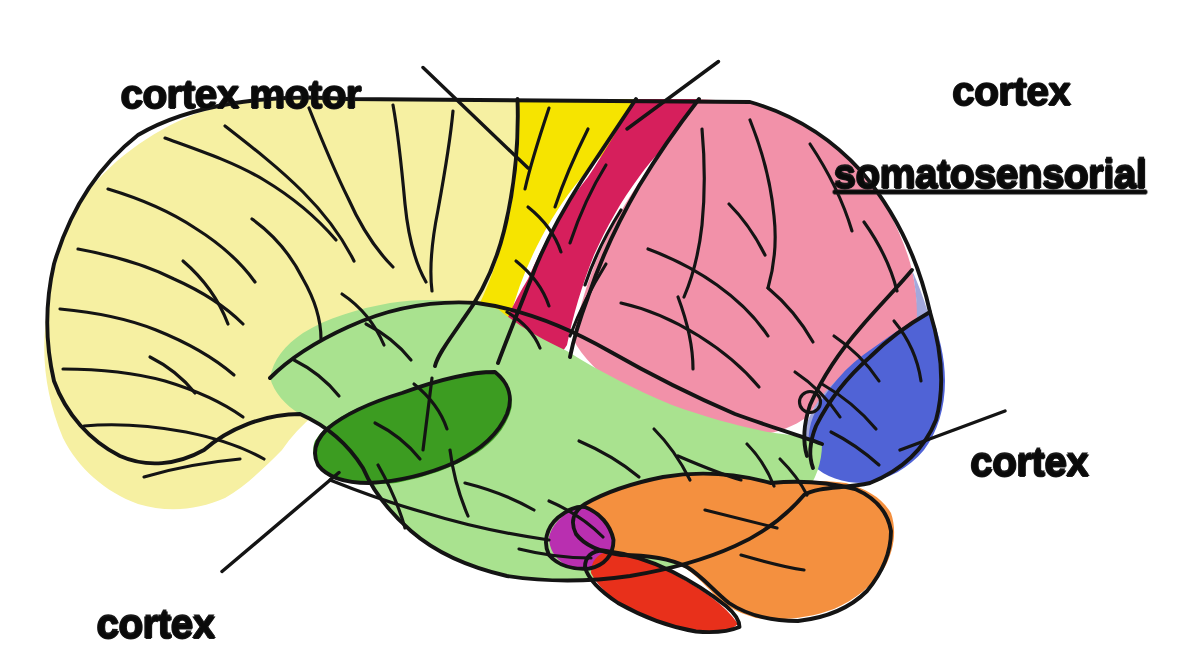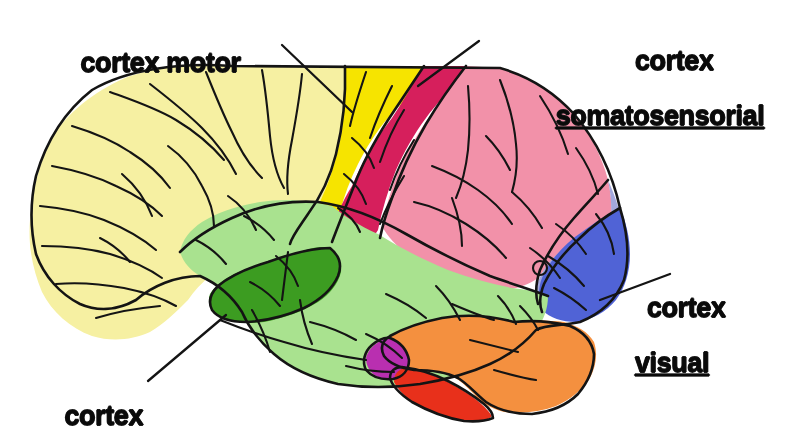--- a/index.html
+++ b/index.html
@@ -353,21 +353,20 @@
     <span>cortex motor</span>
   </div>
 
   <div class="label" id="label-cortex-somatosensorial">
     <span>cortex</span>
     <span class="line2">somatosensorial</span>
   </div>
 
   <div class="label" id="label-cortex-visual">
     <span>cortex</span>
-    <span class="line2">visual</span>
   </div>
 
   <div class="label" id="label-cortex-auditivo">
     <span>cortex</span>
     
   </div>
 
 </div>
 
 </body></html>

